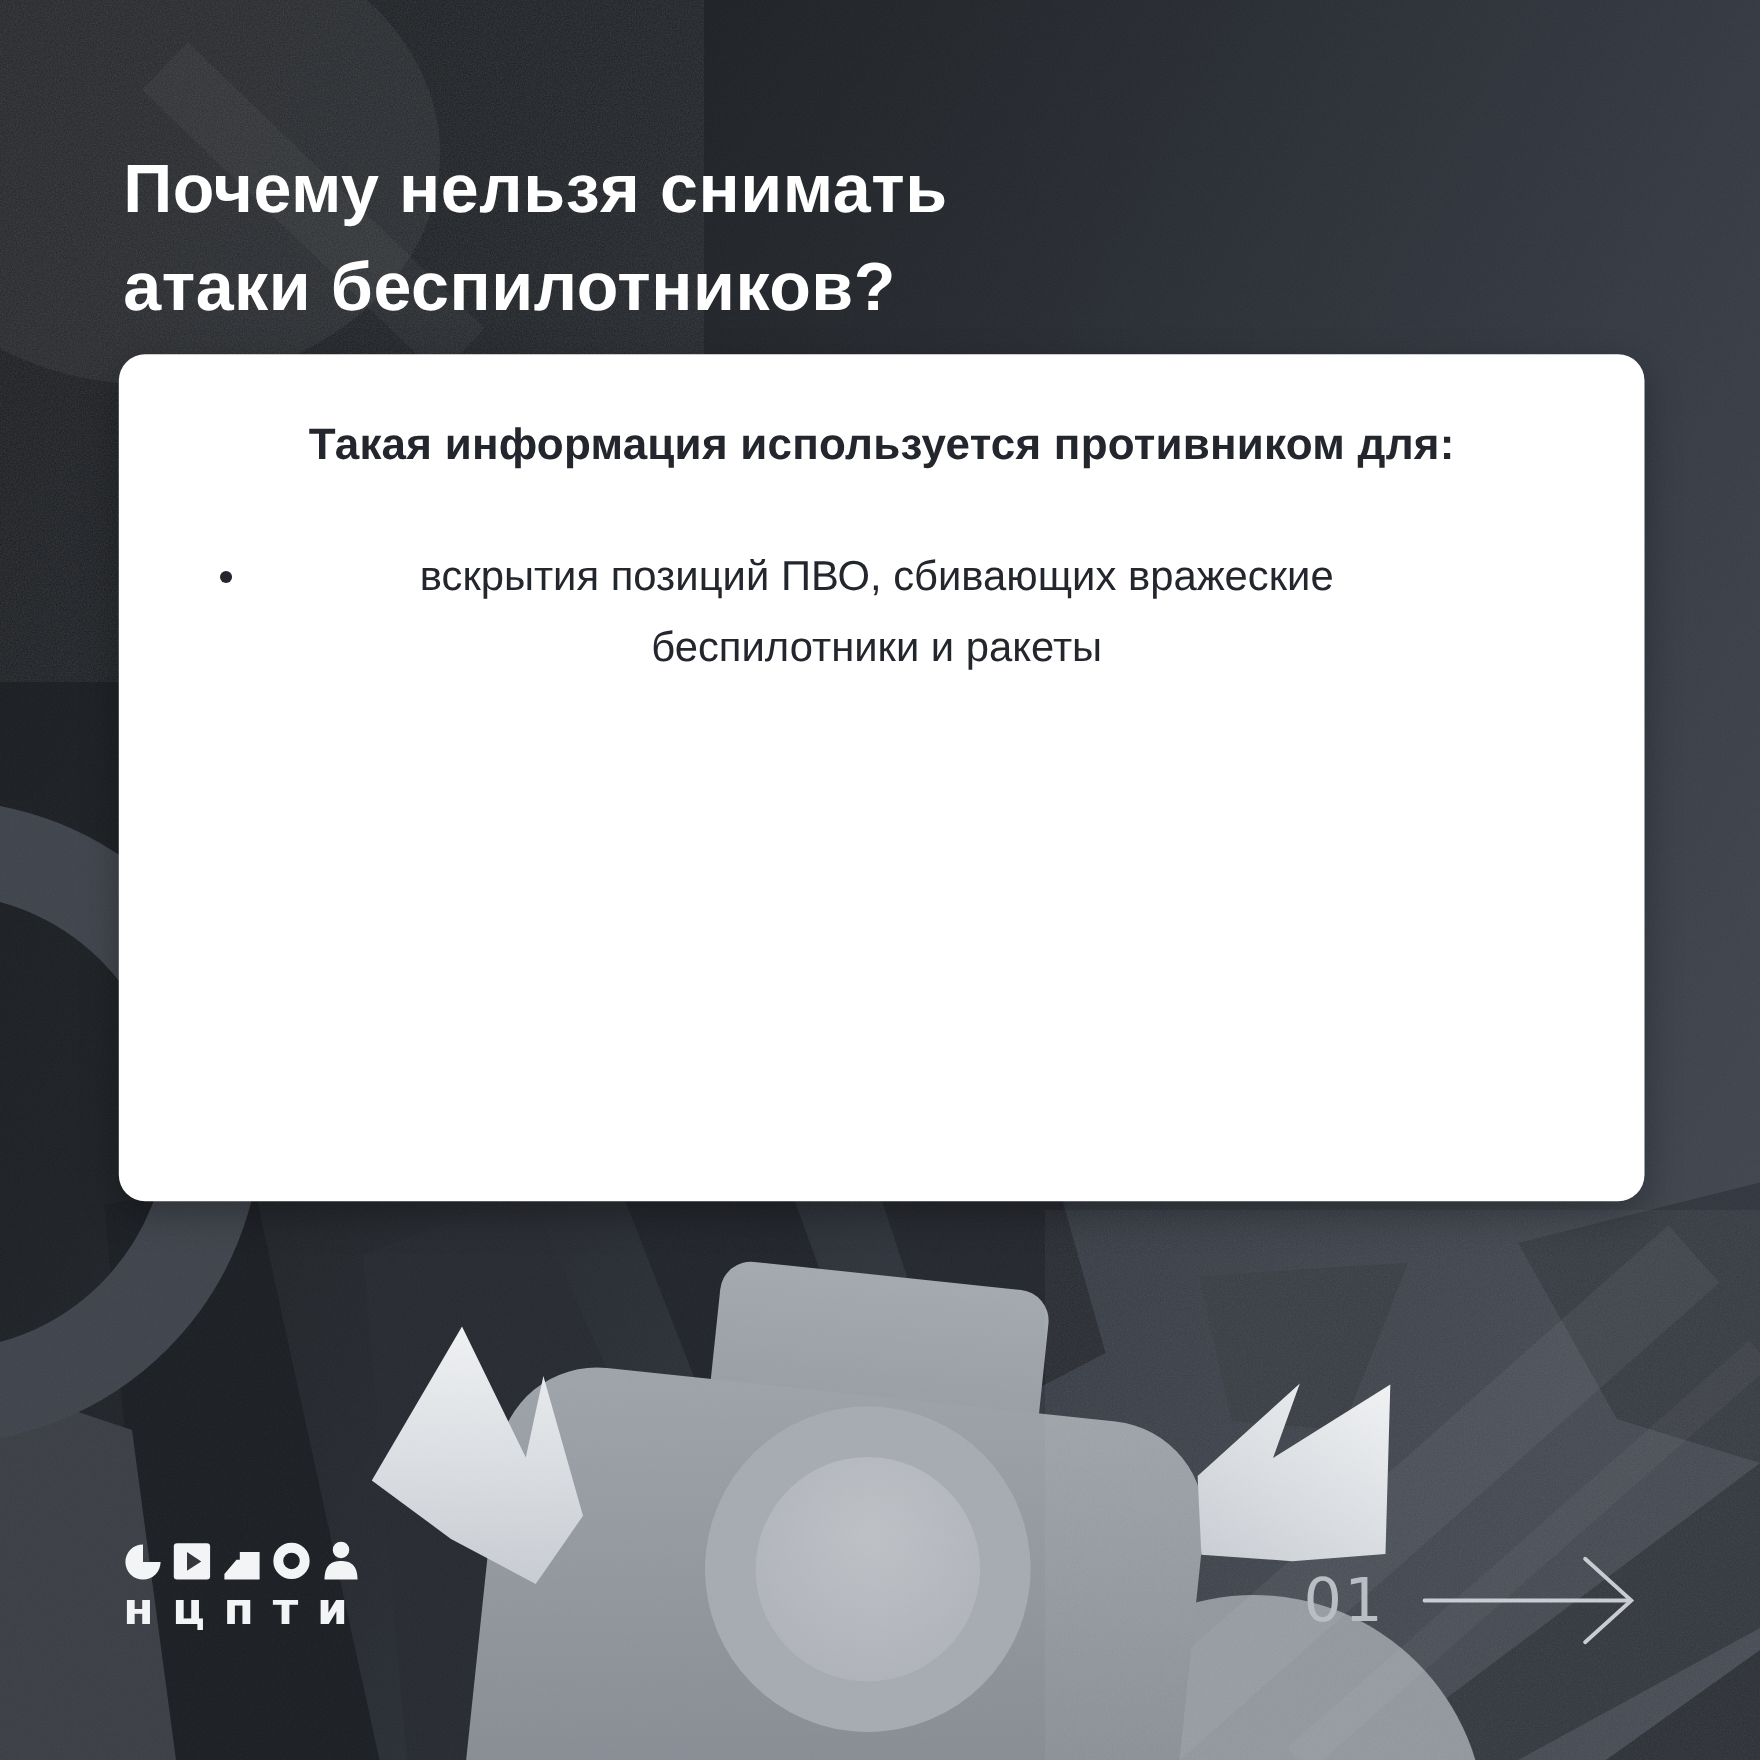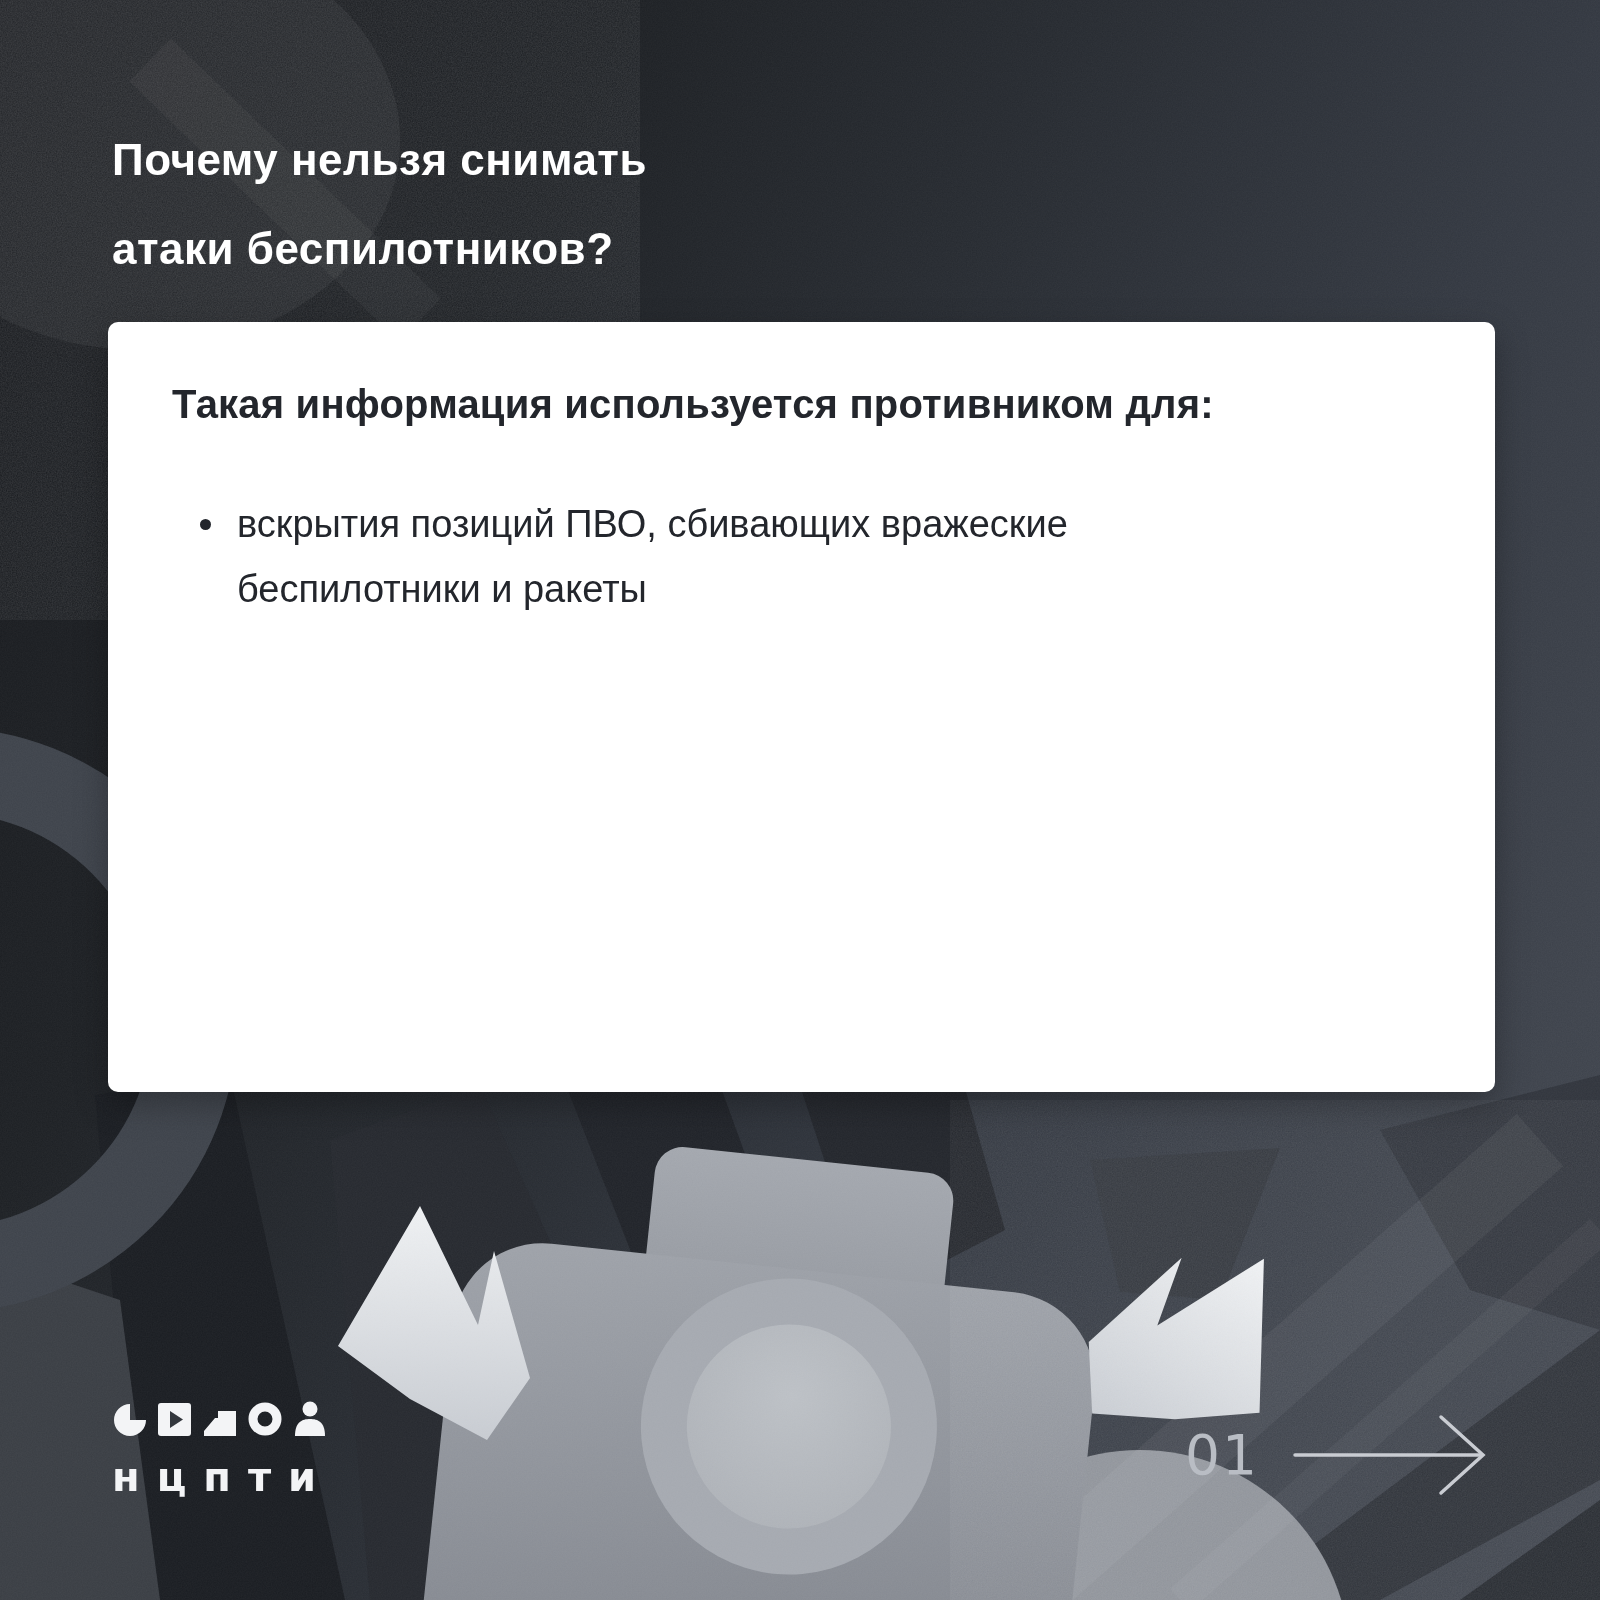--- a/index.html
+++ b/index.html
@@ -4,46 +4,47 @@
 <style>
   html,body{margin:0;padding:0;}
   body{
     width:1600px;height:1600px;position:relative;overflow:hidden;
     font-family:"Liberation Sans","DejaVu Sans",sans-serif;
     background:linear-gradient(118deg,#17191d 0%,#1d2024 26%,#262a30 44%,#333841 66%,#3e434c 86%,#41464f 100%);
   }
   .scene{position:absolute;left:0;top:0;z-index:0;}
   .page-title{
     position:absolute;left:112px;top:86px;z-index:3;
-    color:#ffffff;font-size:44px;line-height:89px;font-weight:700;
+    color:#ffffff;font-size:62px;line-height:89px;font-weight:700;
     letter-spacing:0.5px;white-space:pre-line;
   }
   .card{
     position:absolute;left:108px;top:322px;width:1387px;height:770px;z-index:2;
-    background:#ffffff;border-radius:10px;box-sizing:border-box;
+    background:#ffffff;border-radius:24px;box-sizing:border-box;
     padding:56px 64px 40px 64px;color:#23262c;
     box-shadow:0 12px 34px rgba(0,0,0,0.28);
+    text-align:center;
   }
   .card-header{font-size:40px;font-weight:700;line-height:52px;margin:0;letter-spacing:0.2px;}
   .bullet-list{list-style:none;margin:62px 0 0 28px;padding:0;}
   .bullet-list li{
     position:relative;padding-left:37px;margin:0 0 28px 0;
     font-size:38px;line-height:65px;white-space:pre-line;max-width:1120px;
   }
   .bullet-list li:last-child{margin-bottom:0;}
   .bullet-list li::before{
     content:"";position:absolute;left:0;top:27px;width:11px;height:11px;
     border-radius:50%;background:#23262c;
   }
   .summary{margin:46px 0 0 0;font-size:38px;line-height:65px;white-space:pre-line;}
   .summary strong{font-weight:700;}
   .brand{position:absolute;left:112px;top:1396px;z-index:3;}
   .brand-icons{display:flex;align-items:flex-end;gap:9px;height:42px;}
   .brand-word{
-    margin-top:16px;color:#f3f4f6;font-size:40px;font-weight:700;
+    margin-top:2px;color:#f3f4f6;font-size:40px;font-weight:700;
     letter-spacing:17px;font-family:"DejaVu Sans","Liberation Sans",sans-serif;
   }
   .pagenav{
     position:absolute;left:1185px;top:1412px;z-index:3;
     display:flex;align-items:center;gap:34px;
   }
   .page-number{
     color:#b9bdc4;font-size:55px;font-weight:400;letter-spacing:2px;
     font-family:"DejaVu Sans","Liberation Sans",sans-serif;
   }

